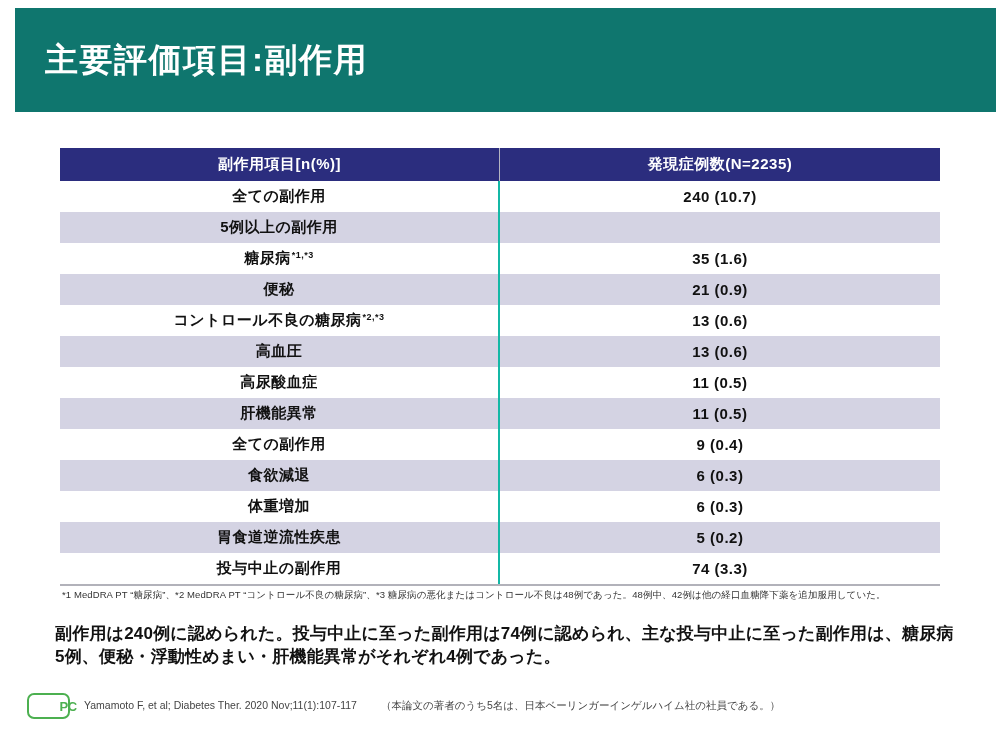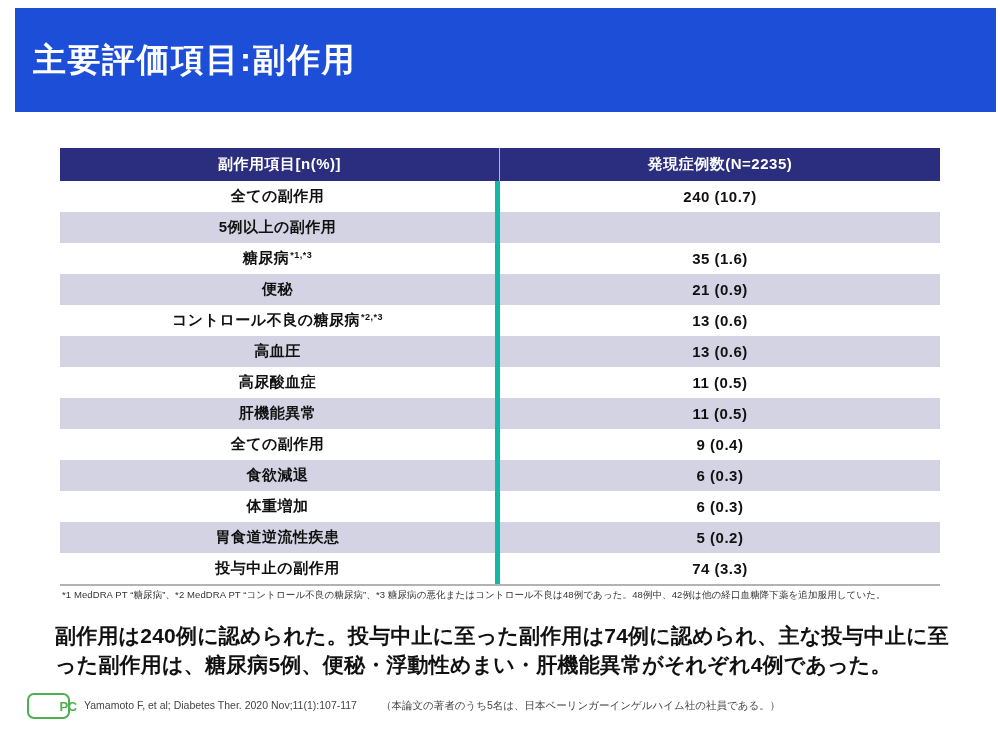--- a/index.html
+++ b/index.html
@@ -10,22 +10,22 @@
     height: 750px;
     background: #ffffff;
     font-family: "Liberation Sans", "DejaVu Sans", sans-serif;
     overflow: hidden;
   }
 
   
   .header-bar {
     position: absolute;
     left: 15px; top: 8px; right: 4px; height: 104px;
-    background: #1d4ed8;
-    display: flex; align-items: center;
+    background: #0f766e;
+    display: flex; align-items: center; padding-left: 12px;
   }
   .page-title {
     color: #ffffff;
     font-size: 33px;
     font-weight: bold;
     padding-left: 18px;
     letter-spacing: 1.5px;
   }
 
   
@@ -43,39 +43,39 @@
   }
   .th.first { border-right: 1px solid #b5b5c2; }
   .tr { display: flex; height: 31px; background: #ffffff; }
   .tr.alt { background: #D4D3E3; }
   .td {
     width: 440px;
     display: flex; align-items: center; justify-content: center;
     font-size: 15px; color: #111111; font-weight: 600;
     letter-spacing: 0.5px;
   }
-  .td.item { border-right: 5px solid #14b8a6; }
+  .td.item { border-right: 2px solid #14b8a6; }
   .td sup {
     font-size: 9px; font-weight: 600;
     position: relative; top: -4px; margin-left: 1px;
   }
 
   
   .table-footnote {
     position: absolute;
     left: 62px; top: 589px; width: 880px;
     font-size: 9.5px; color: #333333;
     letter-spacing: 0.1px;
   }
 
   
   .summary-text {
     position: absolute;
     left: 55px; top: 622px; width: 900px;
-    font-size: 21px; font-weight: 600; color: #111111;
+    font-size: 17px; font-weight: 600; color: #111111;
     line-height: 1.38; letter-spacing: 0.2px;
   }
 
   
   .footer {
     position: absolute;
     left: 27px; top: 693px; right: 20px;
     display: flex; align-items: center;
   }
   .pc-logo {

